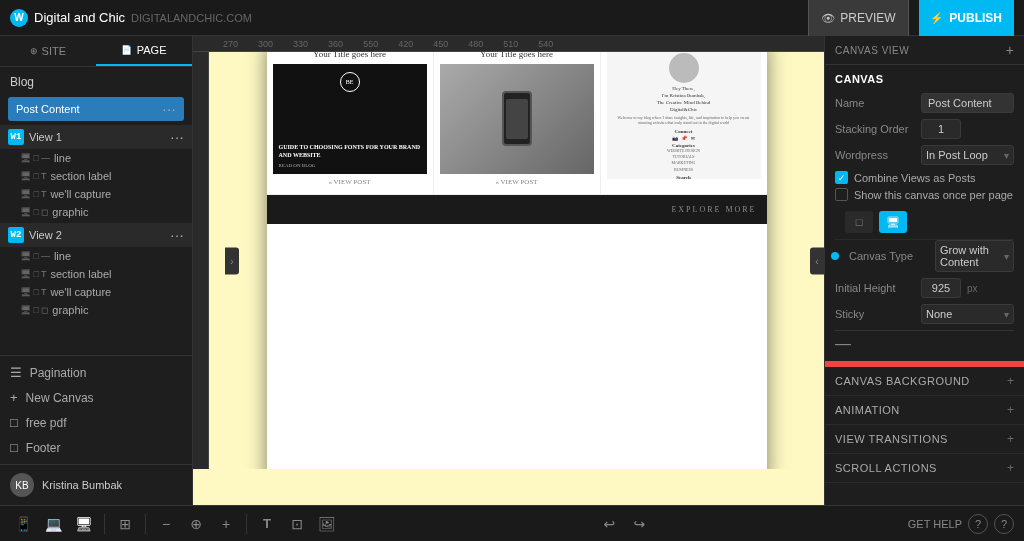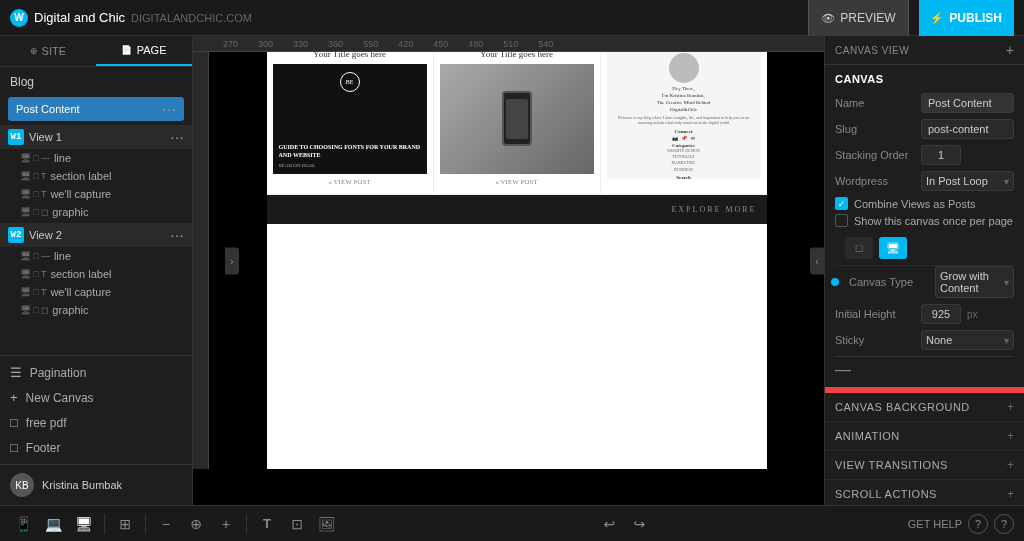--- a/index.html
+++ b/index.html
@@ -46,21 +46,21 @@
 
     .sidebar-bottom { border-top: 1px solid #333; padding: 4px 0; }
     .sidebar-bottom-item { display: flex; align-items: center; gap: 8px; padding: 5px 10px; color: #aaa; font-size: 12px; cursor: pointer; }
     .sidebar-bottom-item .icon { font-size: 13px; }
 
     .sidebar-footer { display: flex; align-items: center; gap: 8px; padding: 8px 10px; border-top: 1px solid #333; }
     .avatar { width: 24px; height: 24px; border-radius: 50%; background: #555; display: flex; align-items: center; justify-content: center; font-size: 10px; color: #fff; }
     .user-name { font-size: 11px; color: #ccc; }
 
     
-    .canvas-area { flex: 1; background: #000000; overflow: hidden; position: relative; }
+    .canvas-area { flex: 1; background: #fef9c3; overflow: hidden; position: relative; }
     .canvas-ruler-h { height: 16px; background: #2a2a2a; border-bottom: 1px solid #444; display: flex; align-items: center; padding: 0 10px; }
     .canvas-ruler-v { position: absolute; left: 0; top: 16px; width: 16px; background: #2a2a2a; border-right: 1px solid #444; bottom: 36px; }
     .canvas-content { position: absolute; top: 16px; left: 16px; right: 0; bottom: 36px; overflow: hidden; display: flex; align-items: center; justify-content: center; }
     
     .canvas-preview { background: #fff; width: 500px; height: 440px; border-radius: 2px; box-shadow: 0 4px 20px rgba(0,0,0,0.5); overflow: hidden; font-family: Georgia, serif; }
 
     
     .right-panel { width: 200px; background: #1e1e1e; border-left: 1px solid #333; display: flex; flex-direction: column; flex-shrink: 0; overflow-y: auto; }
     .right-panel-header { display: flex; align-items: center; justify-content: space-between; padding: 6px 10px; border-bottom: 1px solid #333; }
     .right-panel-title { font-size: 10px; color: #888; text-transform: uppercase; letter-spacing: 0.5px; }
@@ -350,24 +350,20 @@
     </div>
 
     <div class="canvas-section">
       <div class="canvas-section-title">CANVAS</div>
 
       <div class="field-row">
         <span class="field-label">Name</span>
         <div class="field-value dark-input">Post Content</div>
       </div>
 
-      <div class="field-row">
-        <span class="field-label">Slug</span>
-        <div class="field-value">post-content</div>
-      </div>
 
       <div class="field-row">
         <span class="field-label">Stacking Order</span>
         <div class="field-number">1</div>
       </div>
 
       <div class="field-row">
         <span class="field-label">Wordpress</span>
         <div class="field-select">
           <span>In Post Loop</span>

